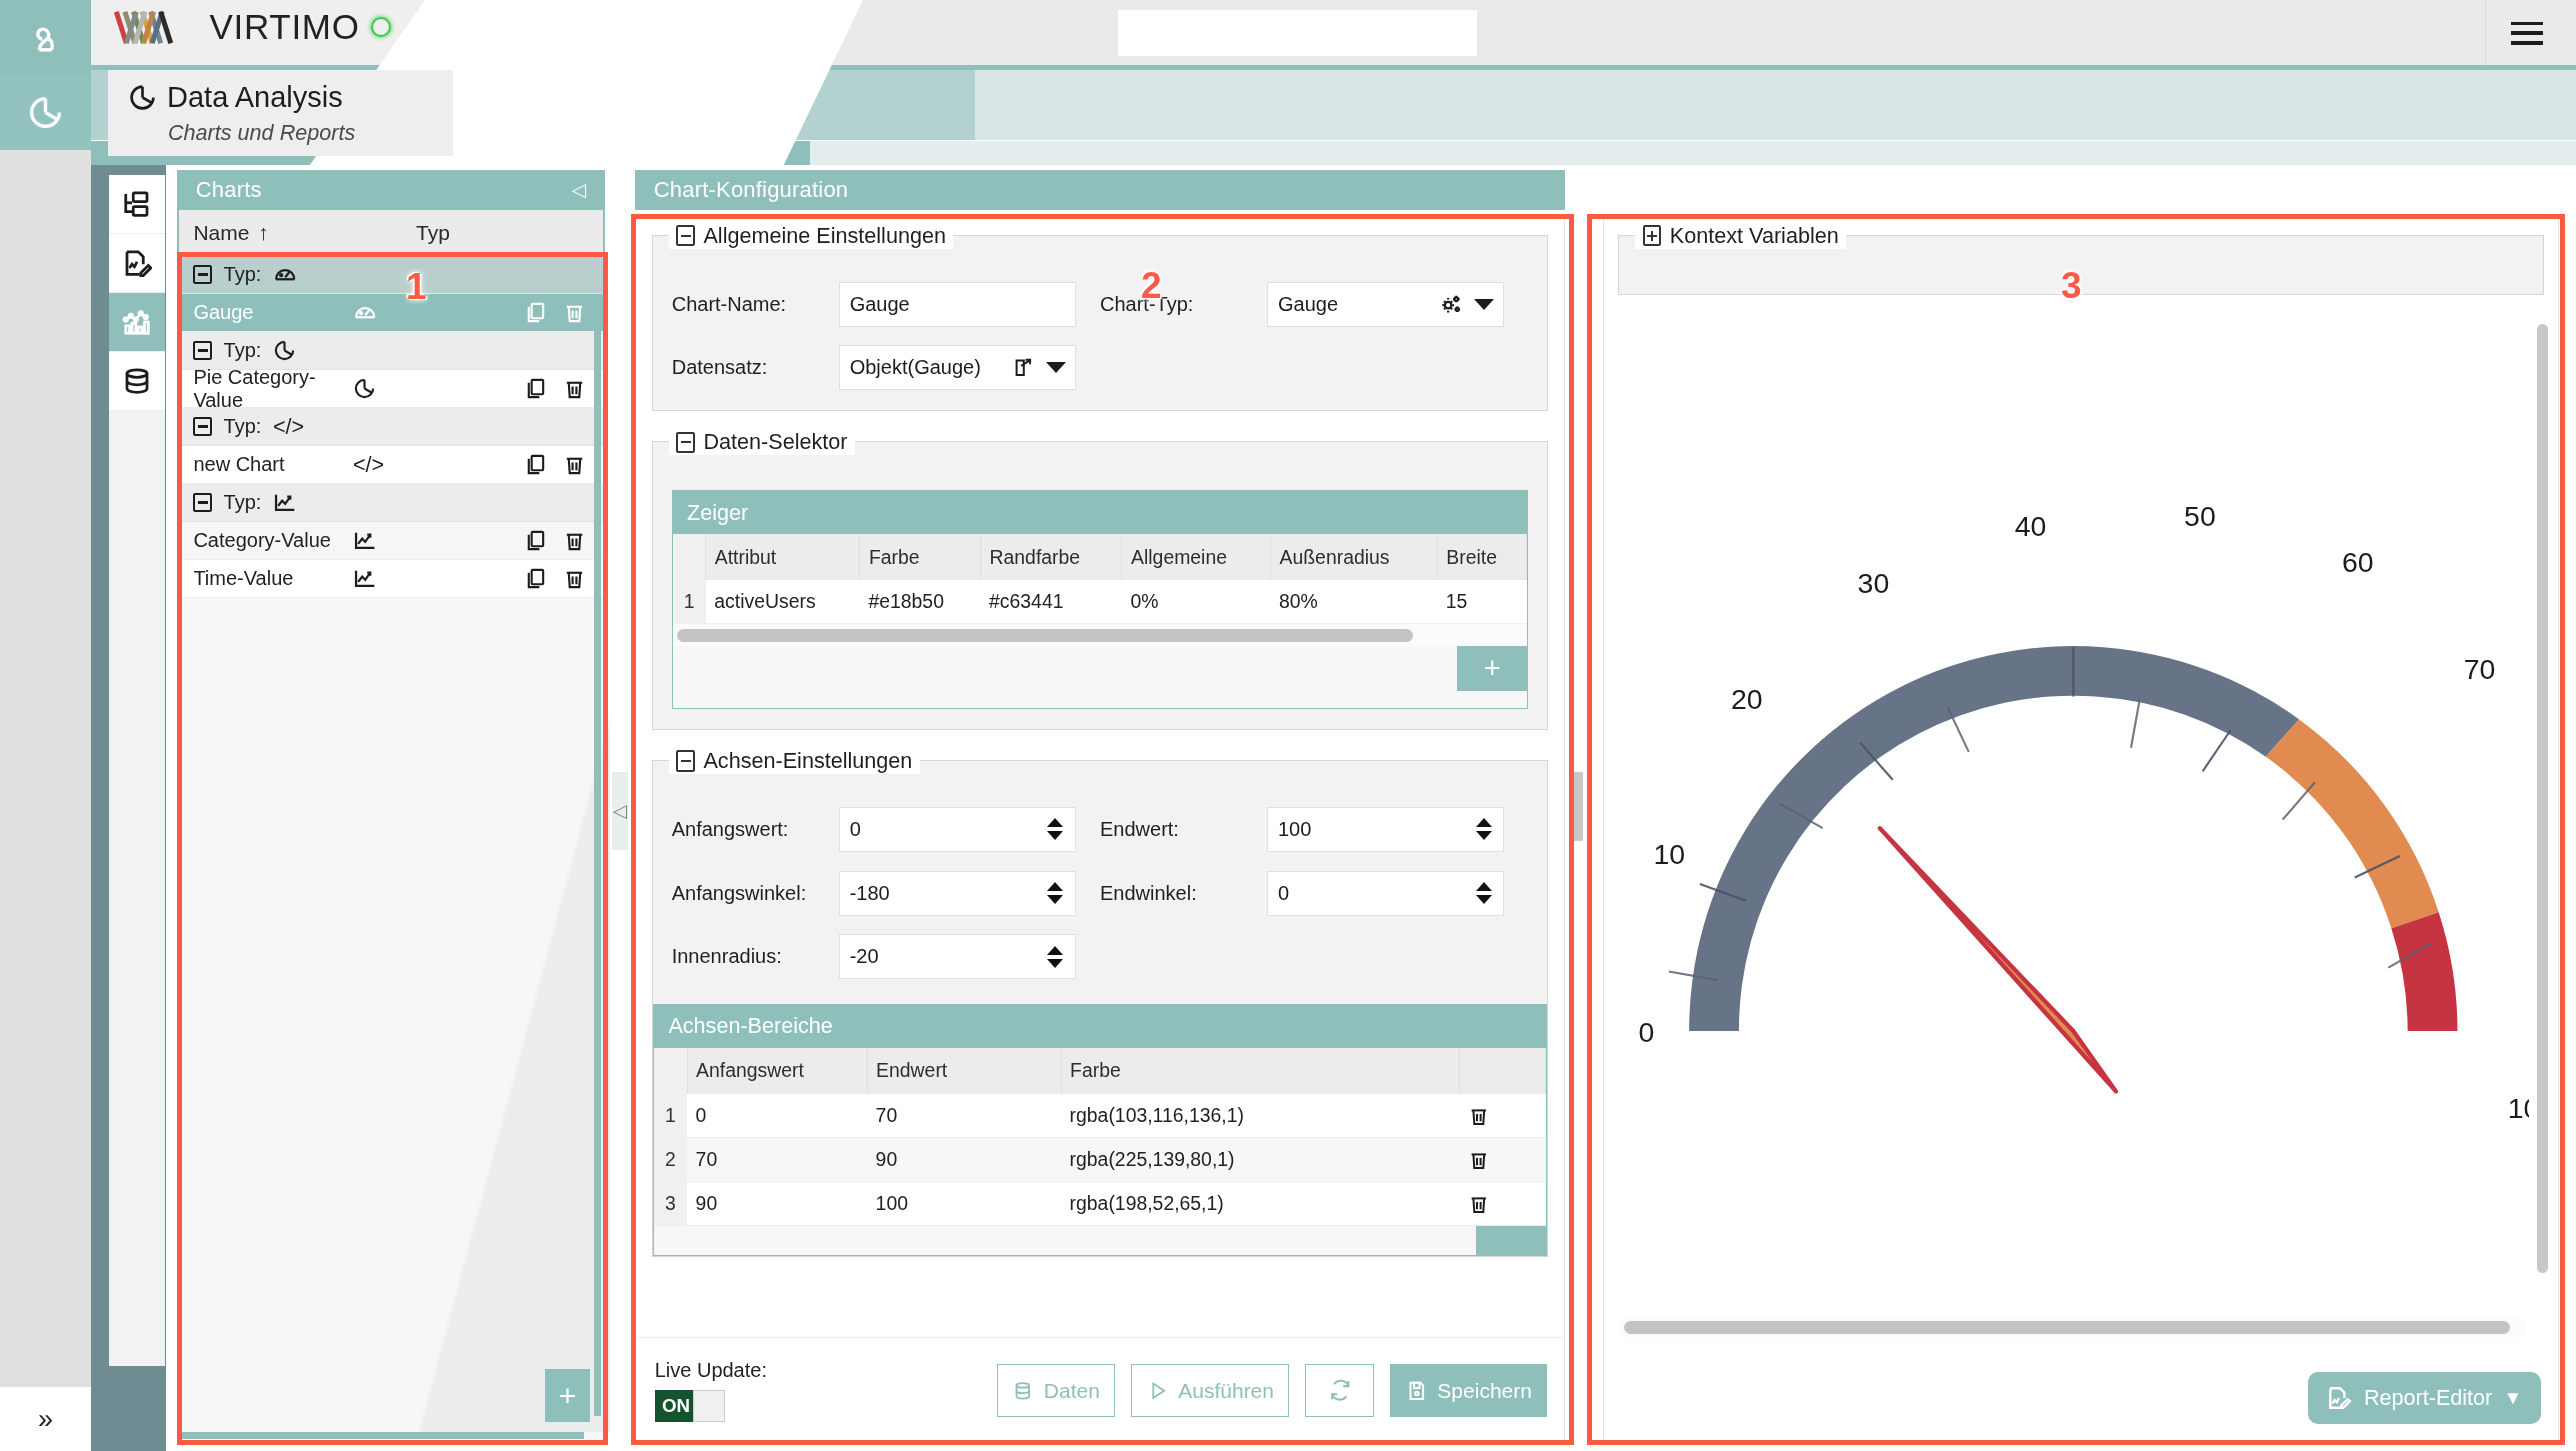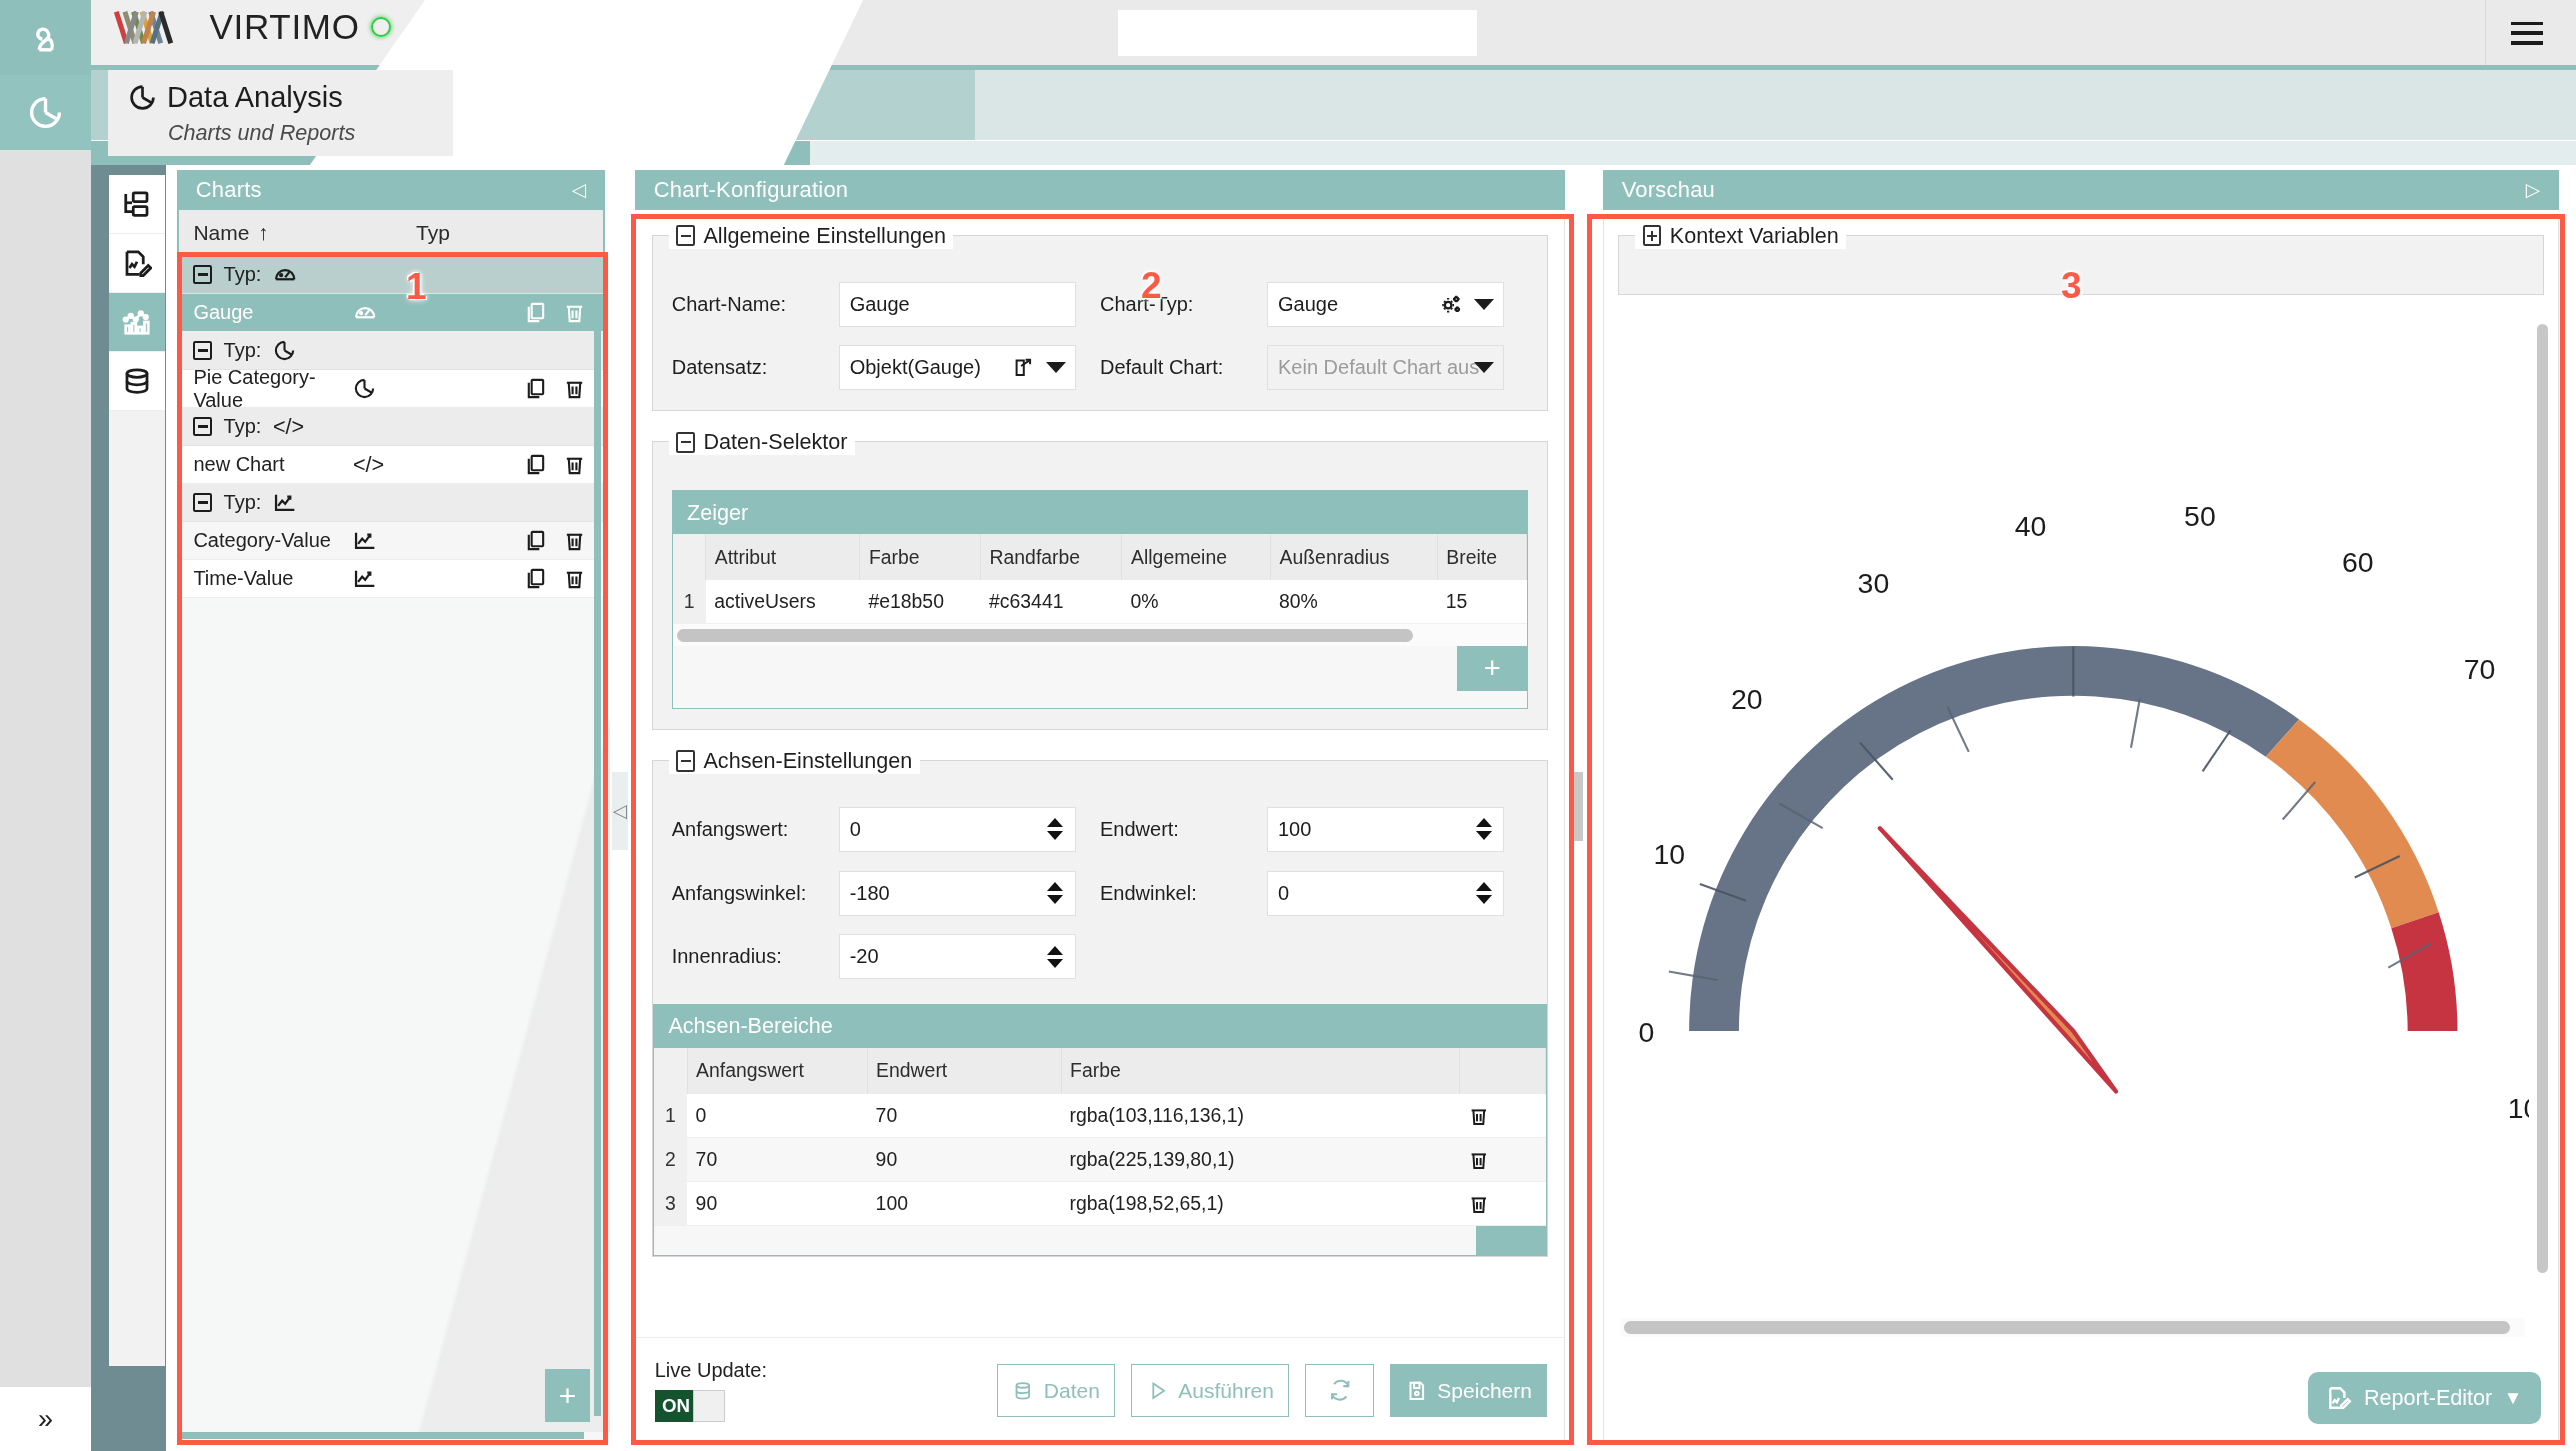--- a/index.html
+++ b/index.html
@@ -638,29 +638,20 @@
             <span class="right-icons">
               <span>
                 <svg width="21.6" height="21.6" viewBox="0 0 24 24">
                     <path class="ic" d="M4 4h8v16H4z"></path>
                     <path class="ic" d="M9 10l9-6"></path>
                     <path class="ic" d="M14 3h5v5"></path>
                   </svg>
               </span>
               <span class="caret"></span>
             </span>
-          </div>
-        </div>
-        <div class="fld">
-          <label>Default Chart:</label>
-          <div class="ctrl w1 gray">
-            <span>Kein Default Chart aus</span>
-            <span class="right-icons">
-                <span class="caret"></span>
-              </span>
           </div>
         </div>
       </div>
     </div>
 
     <div class="fieldset" style="margin-top:30px;">
       <div class="fs-legend">
         <span class="box-toggle">
             <i></i>
           </span>
@@ -860,24 +851,20 @@
               </svg>
             </span>
           <span>Speichern</span>
         </div>
       </div>
     </div>
   </div>
 </div>
 
 <div id="panel3">
-  <div class="panel-title">
-    <span>Vorschau</span>
-    <span class="arrow">▷</span>
-  </div>
   <div id="panel3-body">
     <div id="ctx-fs">
       <div class="fs-legend">
         <span class="box-toggle plus">
             <i></i>
             <i class="v"></i>
           </span>
         <span>Kontext Variablen</span>
       </div>
     </div>

